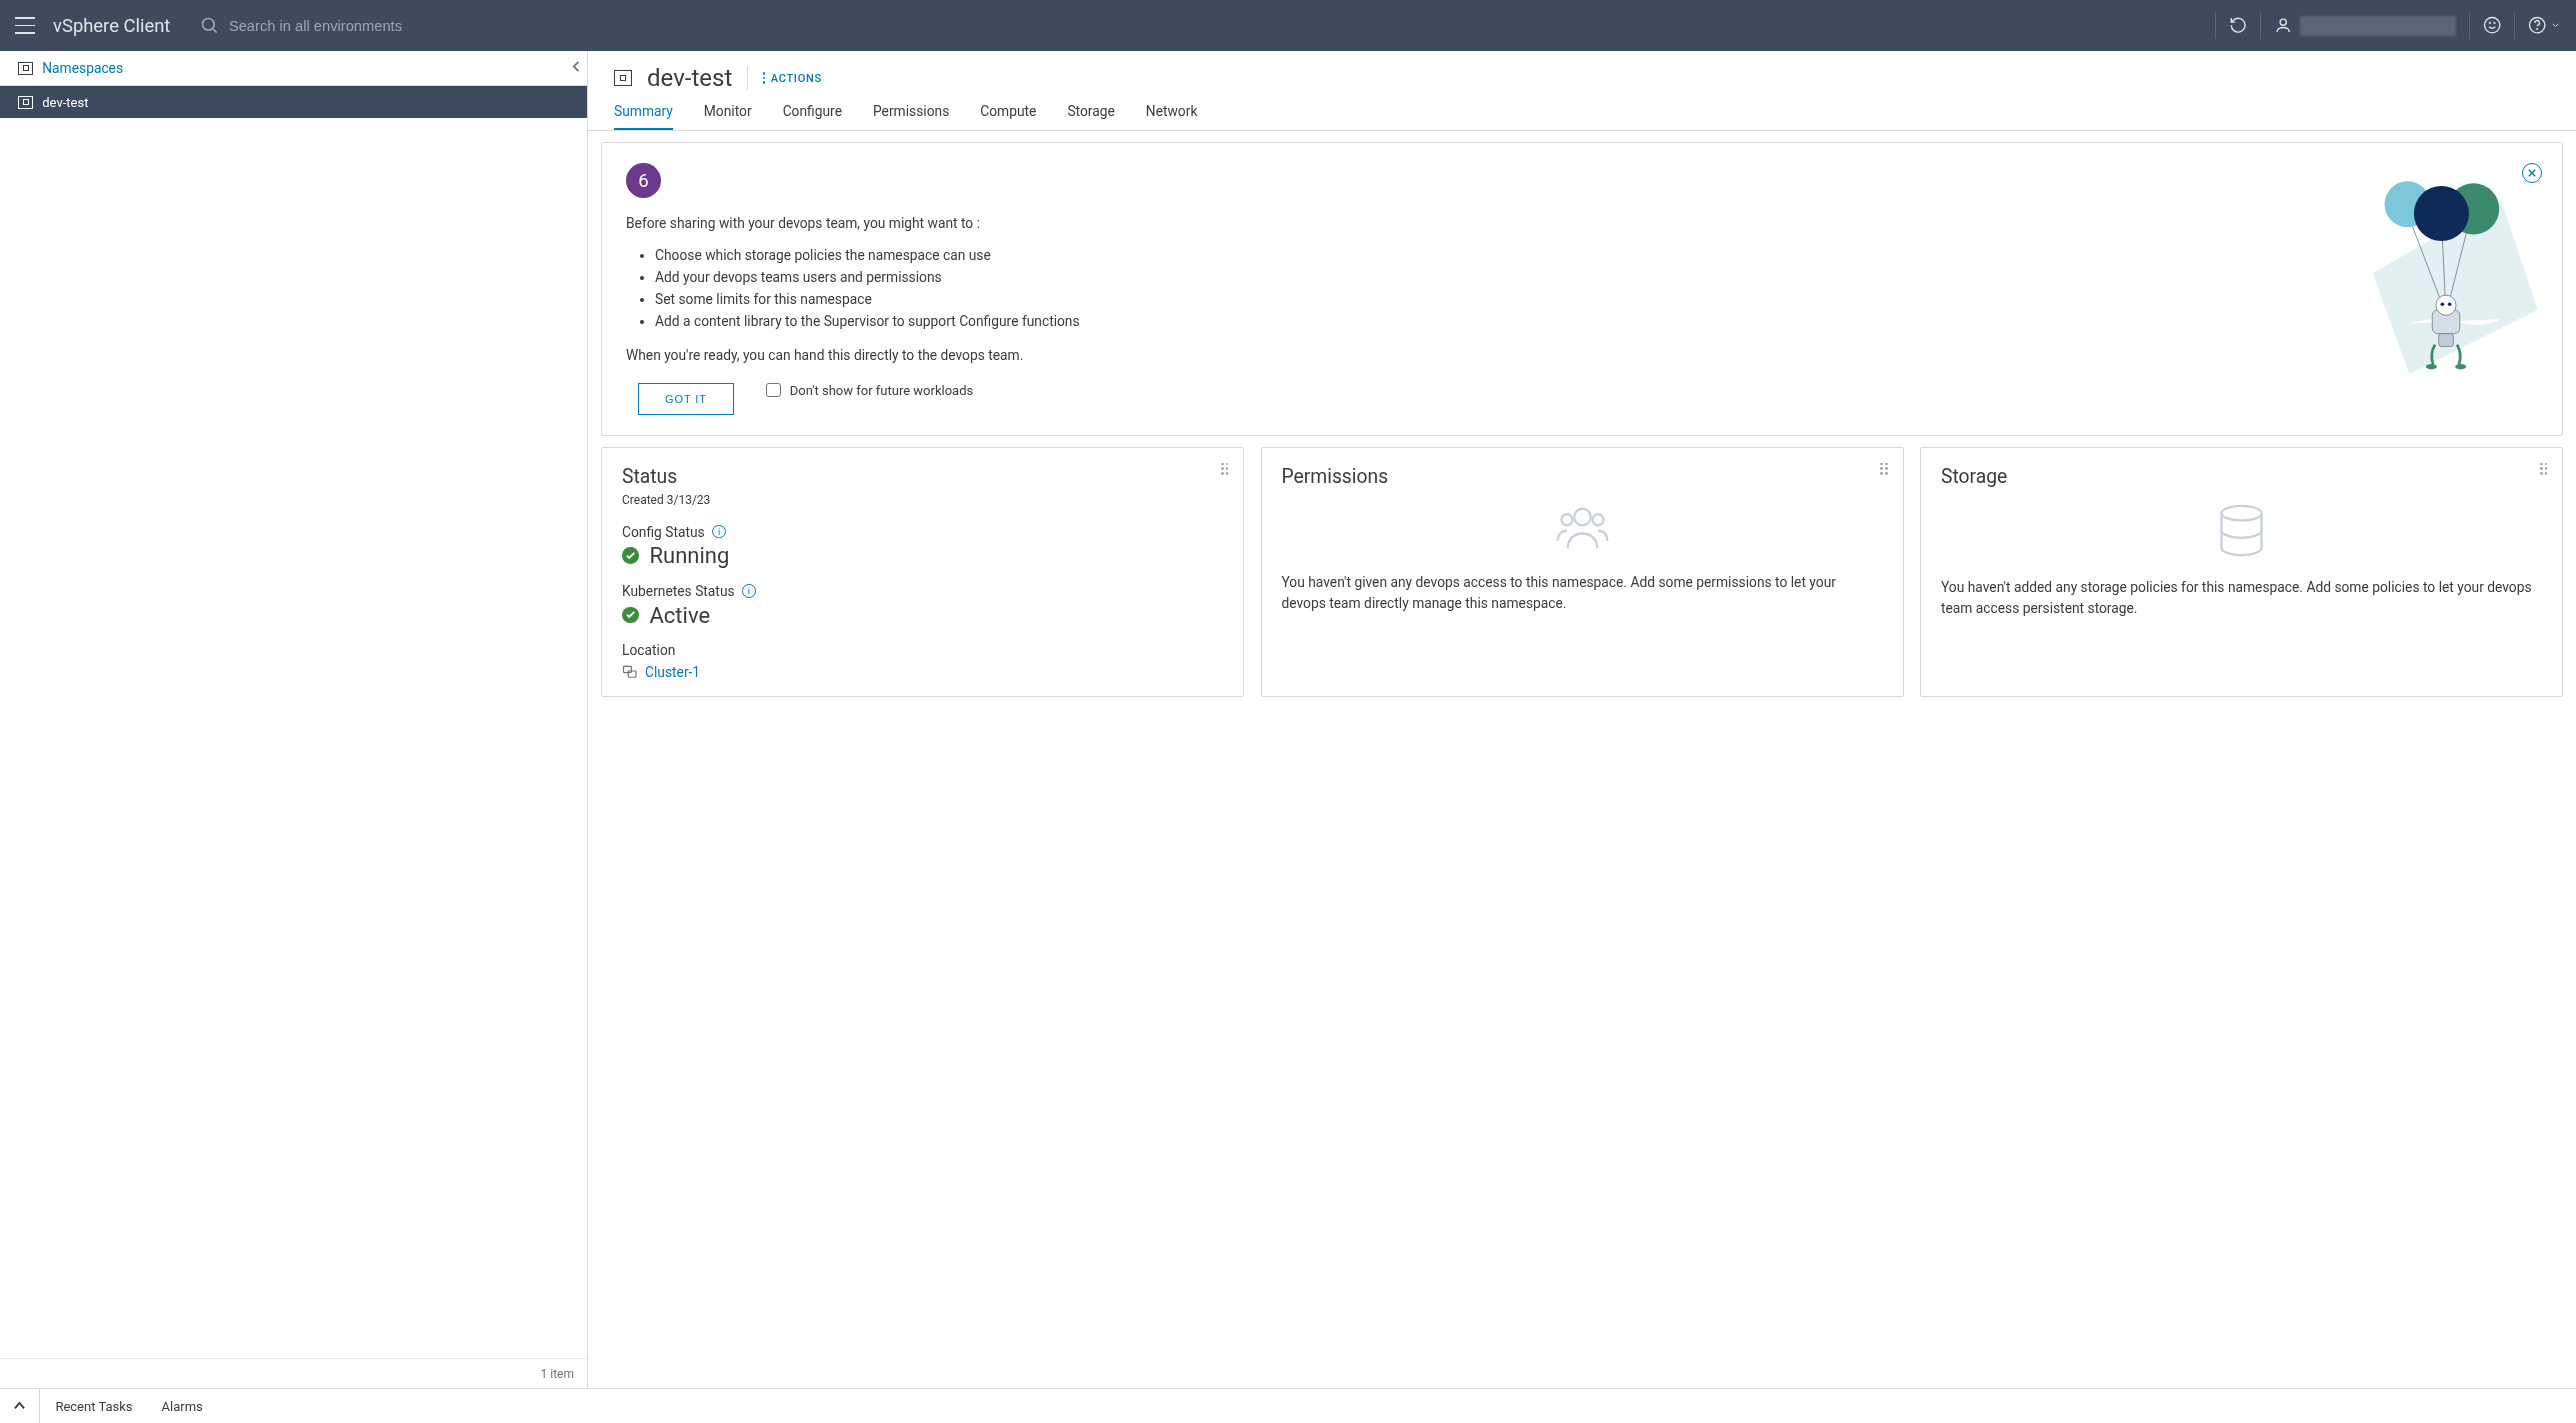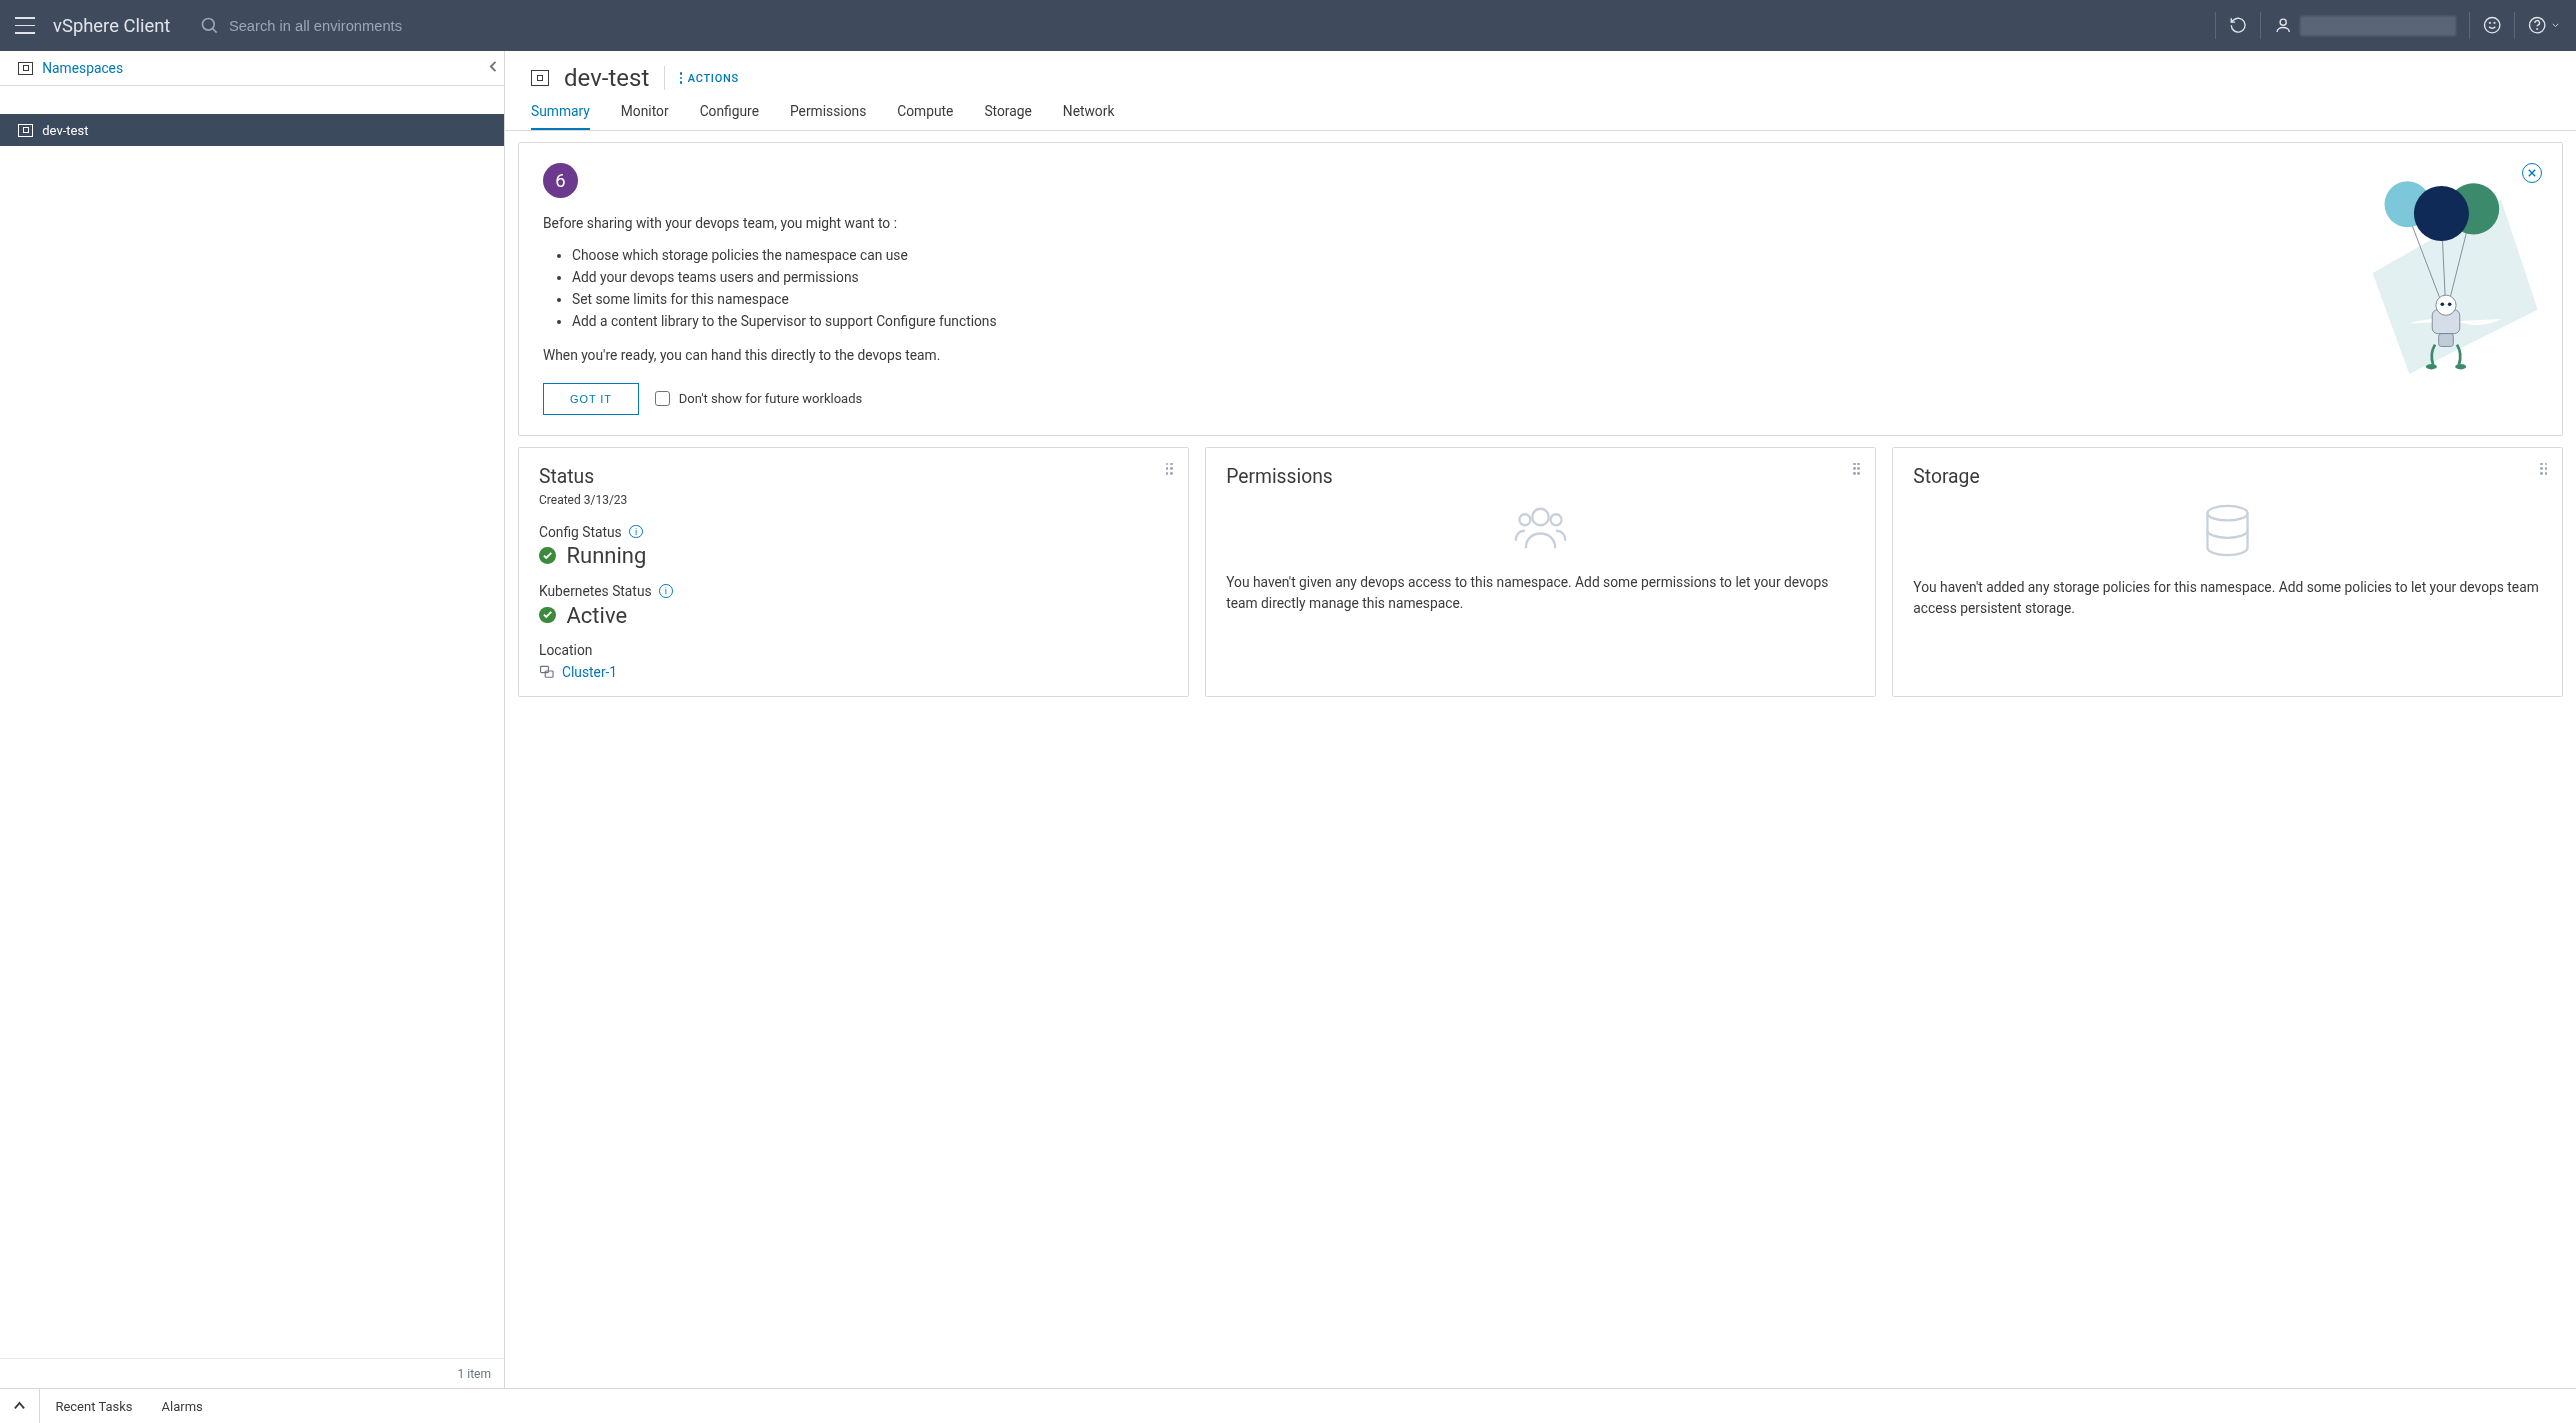--- a/index.html
+++ b/index.html
@@ -11,21 +11,21 @@
 .search-wrap { display: flex; align-items: center; gap: 9.2px; margin-left: 11px; }
 .search-icon-svg { width: 20px; height: 20px; stroke: #9ca6b4; fill: none; stroke-width: 2; }
 .search-input { background: transparent; border: none; color: #e0e4ea; font-size: 14.7px; outline: none; width: 276px; }
 .search-input::placeholder { color: #9ca6b4; }
 .topbar-right { margin-left: auto; display: flex; align-items: center; gap: 0; }
 .topbar-divider { width: 0.9px; height: 27.6px; background: #5c6778; margin: 0 13px; }
 .topbar-icon { width: 18.4px; height: 18.4px; stroke: #e0e4ea; fill: none; stroke-width: 1.8; cursor: pointer; }
 .user-box { display: flex; align-items: center; gap: 7.4px; }
 .user-blur { width: 156px; height: 20px; background: #5a6578; border-radius: 1.8px; filter: blur(0.9px); }
 .main-area { display: flex; height: calc(100vh - 51px - 35px); }
-.sidebar { width: 505px; border-right: 0.9px solid #d5d9de; display: flex; flex-direction: column; position: relative; gap: 28px; }
+.sidebar { width: 588px; border-right: 0.9px solid #d5d9de; display: flex; flex-direction: column; position: relative; }
 .collapse-btn { position: absolute; top: 9.2px; right: 5.5px; cursor: pointer; z-index: 5; }
 .nav-header { padding: 9.2px 18.4px; display: flex; align-items: center; gap: 9.2px; border-bottom: 0.9px solid #d5d9de; }
 .ns-icon { width: 14.7px; height: 13px; border: 1.4px solid #3b3b3b; display: inline-flex; align-items: center; justify-content: center; font-size: 6.4px; position: relative; }
 .ns-icon::before { content: ""; position: absolute; width: 3.7px; height: 3.7px; border: 0.9px solid #3b3b3b; }
 .nav-header a { color: #0079b8; text-decoration: none; font-size: 13.8px; }
 .nav-item { padding: 8.3px 18.4px; display: flex; align-items: center; gap: 9.2px; cursor: pointer; font-size: 13px; color: #fff; background: #3b4a5c; }
 .nav-item .ns-icon { border-color: #fff; }
 .nav-item .ns-icon::before { border-color: #fff; }
 .sidebar-footer { margin-top: auto; padding: 7.4px 13px; text-align: right; font-size: 12px; color: #6a7480; border-top: 0.9px solid #e8ebef; }
 .content { flex: 1; overflow-y: auto; background: #fff; }
@@ -43,21 +43,21 @@
 .panel-text { flex: 1; }
 .success-row { display: flex; align-items: center; gap: 9.2px; margin-bottom: 16.5px; }
 .success-msg { background: #c080e8; color: #1a1a1a; padding: 7.4px 11px; display: inline-flex; align-items: center; gap: 9.2px; font-size: 15.6px; }
 .check-circle { width: 18.4px; height: 18.4px; border: 1.7px solid #1a1a1a; border-radius: 50%; display: flex; align-items: center; justify-content: center; }
 .num-badge { width: 35px; height: 35px; border-radius: 50%; background: #6b3a8f; color: #fff; display: flex; align-items: center; justify-content: center; font-size: 18.4px; }
 .close-panel { position: absolute; top: 20px; right: 20px; width: 20px; height: 20px; border: 1.7px solid #0079b8; border-radius: 50%; display: flex; align-items: center; justify-content: center; cursor: pointer; }
 .intro-text { font-size: 13.8px; margin-bottom: 13px; }
 .intro-list { margin-left: 29px; margin-bottom: 14.7px; }
 .intro-list li { font-size: 13.8px; line-height: 1.6; }
 .ready-text { font-size: 13.8px; margin-bottom: 20px; }
-.panel-actions { display: flex; align-items: center; gap: 16px; }
+.panel-actions { display: flex; align-items: flex-start; gap: 32px; margin-left: 12px; }
 .got-it-btn { border: 0.9px solid #0079b8; color: #0079b8; background: #fff; padding: 9.2px 26px; font-size: 11px; letter-spacing: 0.9px; cursor: pointer; }
 .checkbox-wrap { display: flex; align-items: center; gap: 9.2px; cursor: pointer; }
 .checkbox-box { width: 14.7px; height: 14.7px; border: 1.4px solid #6a7480; border-radius: 2.8px; }
 .balloons { width: 184px; height: 211px; position: relative; }
 .cards-row { display: flex; gap: 16.5px; padding: 0 13px 13px 13px; }
 .card { flex: 1; border: 0.9px solid #d5d9de; padding: 16.5px 20px; position: relative; border-radius: 1.8px; }
 .card-title { font-size: 19.3px; font-weight: 400; margin-bottom: 5.5px; }
 .card-drag { position: absolute; top: 14.7px; right: 14.7px; display: grid; grid-template-columns: repeat(2, 2.8px); gap: 1.8px; cursor: move; }
 .card-drag span { width: 2.8px; height: 2.8px; background: #9ca6b4; border-radius: 50%; }
 .created-date { font-size: 12px; margin-bottom: 16.5px; }

